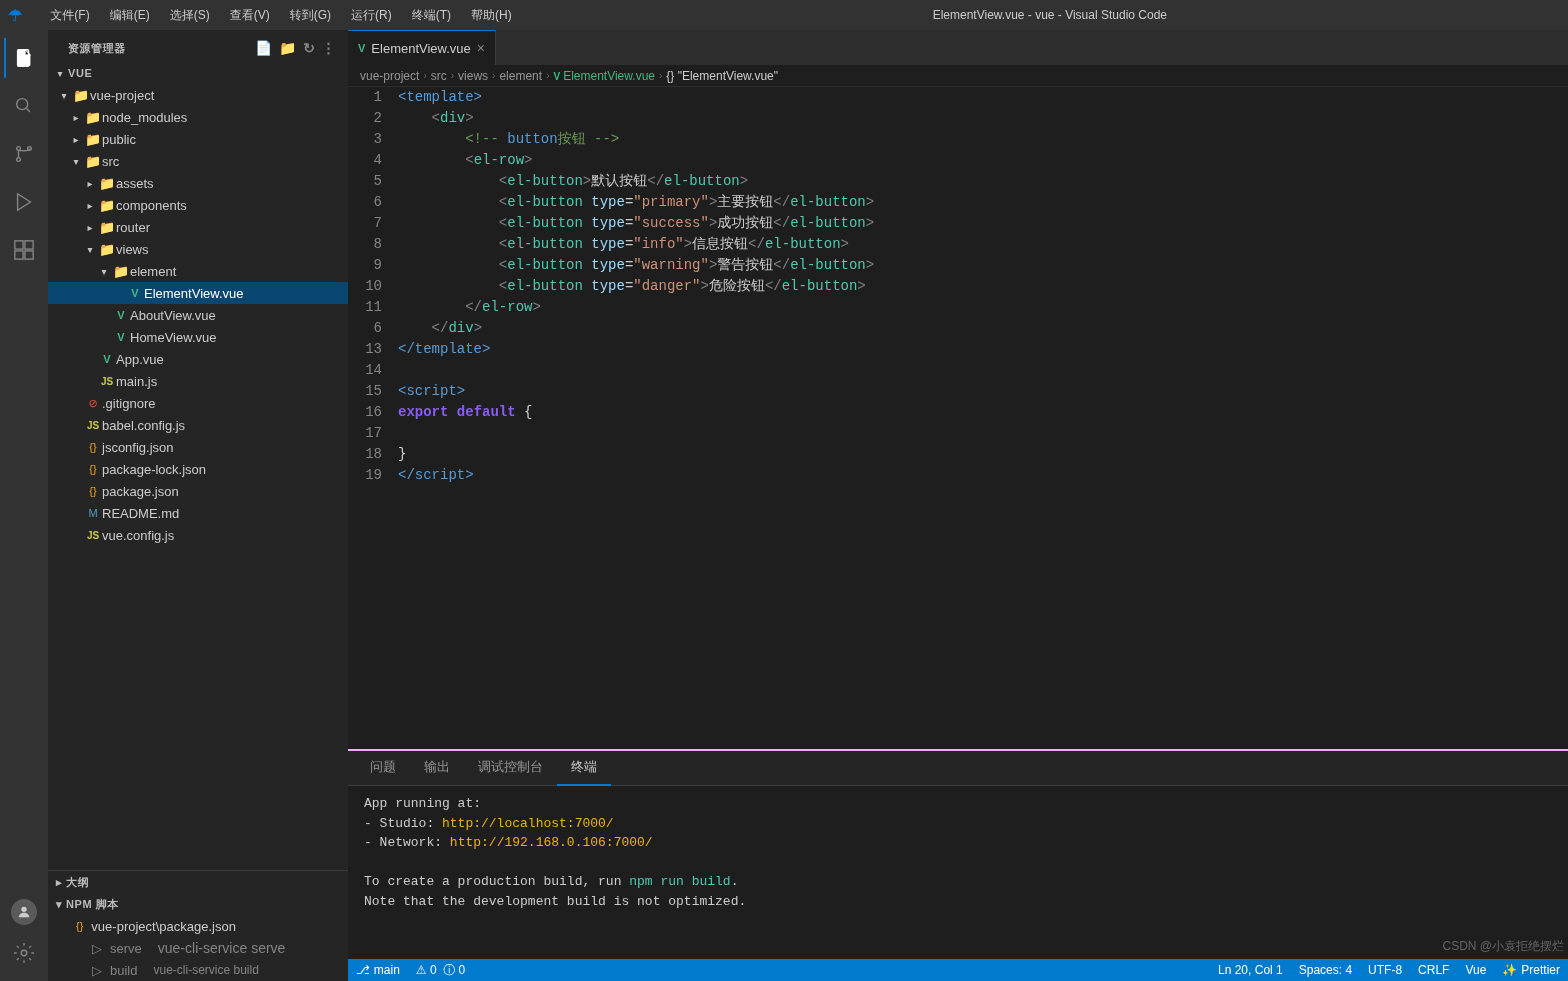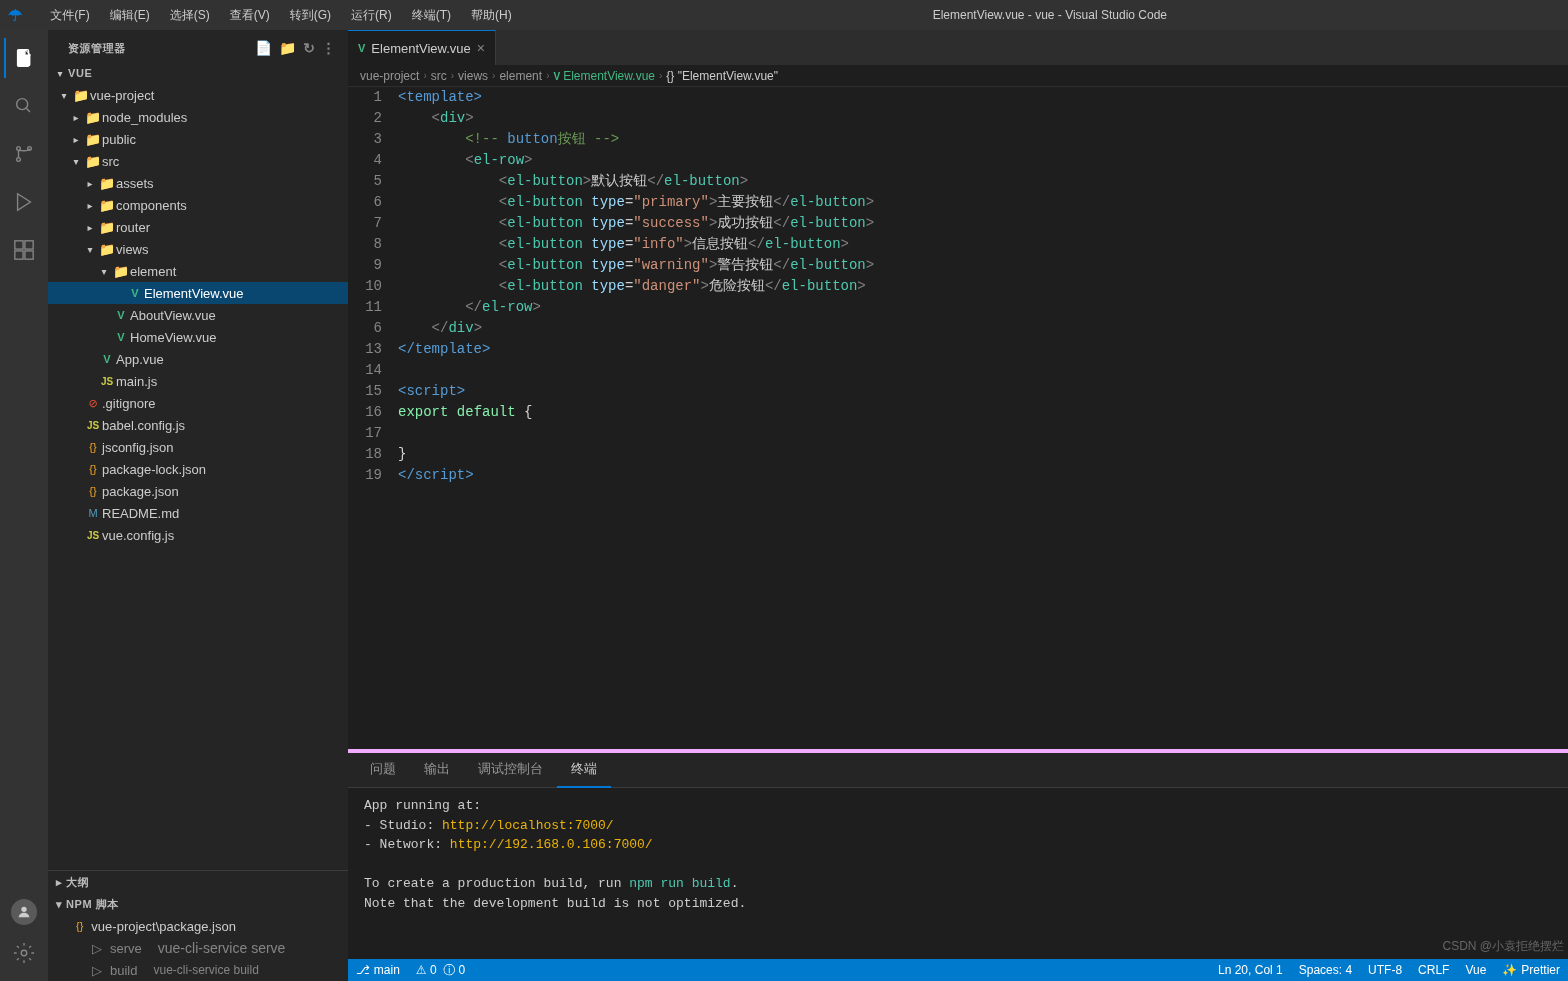--- a/index.html
+++ b/index.html
@@ -290,28 +290,28 @@
     }
 
     
     .c-template { color: #569cd6; }
     .c-tag { color: #4ec9b0; }
     .c-bracket { color: #808080; }
     .c-attr-name { color: #9cdcfe; }
     .c-attr-val { color: #ce9178; }
     .c-comment { color: #6a9955; }
     .c-text { color: #cccccc; }
-    .c-keyword { color: #86efac; }
+    .c-keyword { color: #8b5cf6; font-weight: bold; }
     .c-op { color: #d4d4d4; }
 
     
     .panel-area {
       height: 210px;
       background: #1e1e1e;
-      border-top: 4px solid #f0abfc;
+      border-top: 2px solid #f0abfc;
       display: flex;
       flex-direction: column;
       flex-shrink: 0;
     }
     .panel-tabs {
       height: 35px;
       background: #252526;
       display: flex;
       align-items: center;
       padding: 0 8px;

